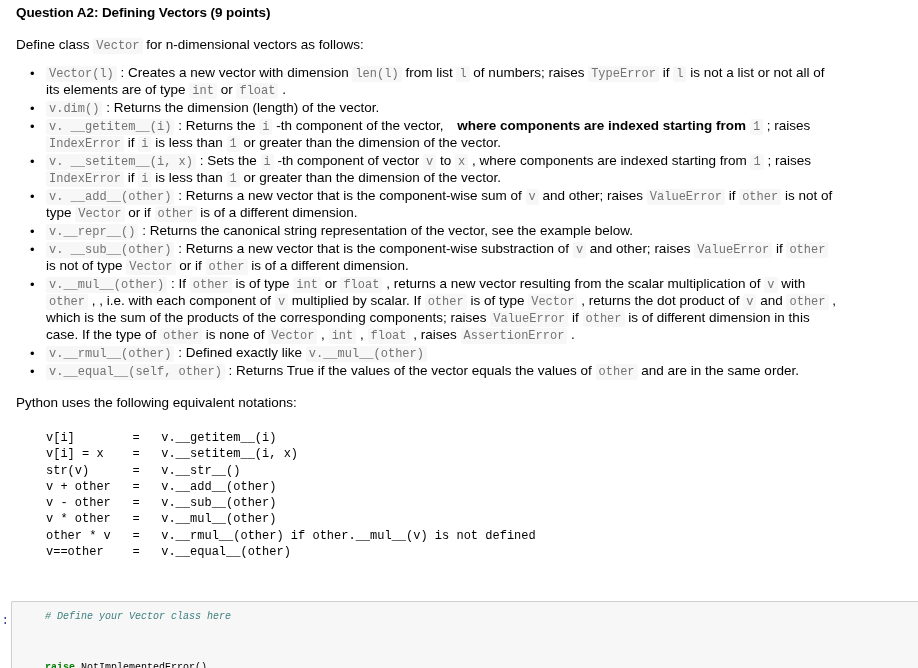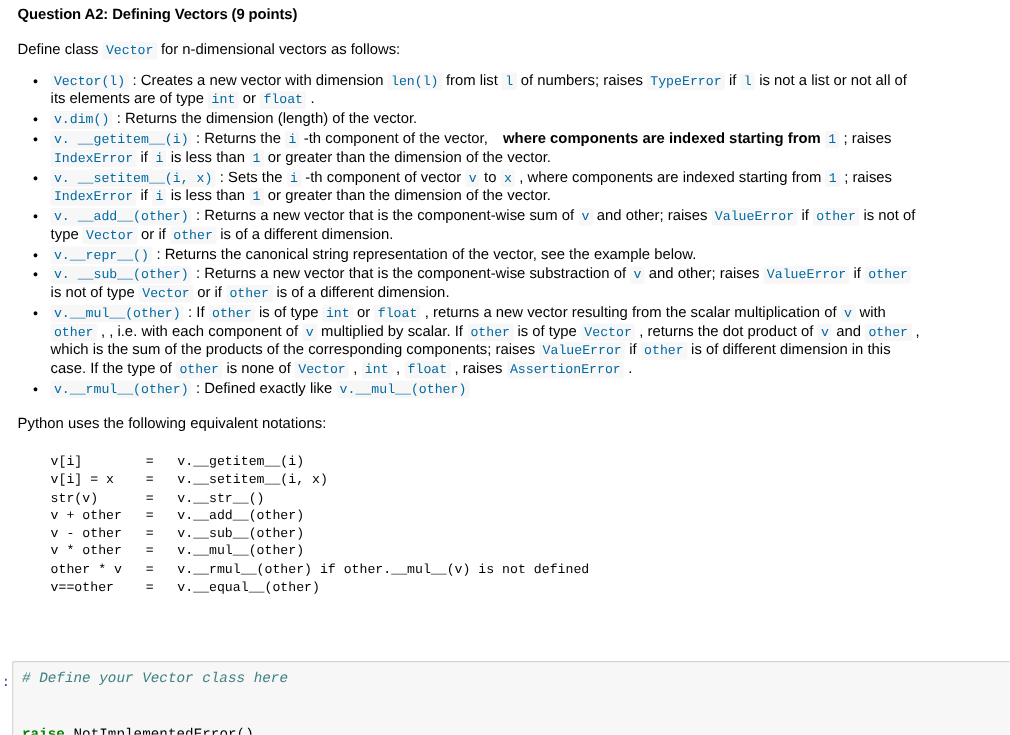--- a/index.html
+++ b/index.html
@@ -65,21 +65,21 @@
     line-height: 19px;
     color: #000;
   }
 
   code, .code {
     font-family: "Liberation Mono", "DejaVu Sans Mono", monospace;
     font-size: 12px;
     background: #f7f7f7;
     padding: 1px 3px;
     border-radius: 2px;
-    color: #0369a1;
+    color: #737373;
     white-space: pre;
   }
 
   b, strong { font-weight: bold; margin-left: 10px; }
 
   
   .md-pre {
     font-family: "Liberation Mono", "DejaVu Sans Mono", monospace;
     font-size: 12px;
     line-height: 16.3px;
@@ -121,25 +121,26 @@
     border: 1px solid #cfcfcf;
     border-right: none;
     border-radius: 2px 0 0 2px;
     padding: 6px 4px 6px 8px;
     box-sizing: border-box;
     min-height: 71px;
   }
 
   .cm-line {
     font-family: "Liberation Mono", "DejaVu Sans Mono", monospace;
-    font-size: 13px;
+    font-size: 10px;
     line-height: 17px;
     white-space: pre;
     color: #000;
     min-height: 17px;
+    margin-left: 25px;
   }
 
   .tok-comment { color: #408080; font-style: italic; }
   .tok-keyword { color: #008000; font-weight: bold; }
   .tok-plain   { color: #000000; }
 </style>
 </head>
 <body>
 
 <div class="notebook">
@@ -155,20 +156,21 @@
     <ul class="md-list" id="spec-list">
         <li><code>Vector(l)</code><span> : Creates a new vector with dimension </span><code>len(l)</code><span> from list </span><code>l</code><span> of numbers; raises </span><code>TypeError</code><span> if </span><code>l</code><span> is not a list or not all of its elements are of type </span><code>int</code><span> or </span><code>float</code><span> .</span></li>
         <li><code>v.dim()</code><span> : Returns the dimension (length) of the vector.</span></li>
         <li><code>v. __getitem__(i)</code><span> : Returns the </span><code>i</code><span> -th component of the vector, </span><b>where components are indexed starting from</b><span> </span><code>1</code><span> ; raises </span><code>IndexError</code><span> if </span><code>i</code><span> is less than </span><code>1</code><span> or greater than the dimension of the vector.</span></li>
         <li><code>v. __setitem__(i, x)</code><span> : Sets the </span><code>i</code><span> -th component of vector </span><code>v</code><span> to </span><code>x</code><span> , where components are indexed starting from </span><code>1</code><span> ; raises </span><code>IndexError</code><span> if </span><code>i</code><span> is less than </span><code>1</code><span> or greater than the dimension of the vector.</span></li>
         <li><code>v. __add__(other)</code><span> : Returns a new vector that is the component-wise sum of </span><code>v</code><span> and other; raises </span><code>ValueError</code><span> if </span><code>other</code><span> is not of type </span><code>Vector</code><span> or if </span><code>other</code><span> is of a different dimension.</span></li>
         <li><code>v.__repr__()</code><span> : Returns the canonical string representation of the vector, see the example below.</span></li>
         <li><code>v. __sub__(other)</code><span> : Returns a new vector that is the component-wise substraction of </span><code>v</code><span> and other; raises </span><code>ValueError</code><span> if </span><code>other</code><span> is not of type </span><code>Vector</code><span> or if </span><code>other</code><span> is of a different dimension.</span></li>
         <li><code>v.__mul__(other)</code><span> : If </span><code>other</code><span> is of type </span><code>int</code><span> or </span><code>float</code><span> , returns a new vector resulting from the scalar multiplication of </span><code>v</code><span> with </span><code>other</code><span> , , i.e. with each component of </span><code>v</code><span> multiplied by scalar. If </span><code>other</code><span> is of type </span><code>Vector</code><span> , returns the dot product of </span><code>v</code><span> and </span><code>other</code><span> , which is the sum of the products of the corresponding components; raises </span><code>ValueError</code><span> if </span><code>other</code><span> is of different dimension in this case. If the type of </span><code>other</code><span> is none of </span><code>Vector</code><span> , </span><code>int</code><span> , </span><code>float</code><span> , raises </span><code>AssertionError</code><span> .</span></li>
         <li><code>v.__rmul__(other)</code><span> : Defined exactly like </span><code>v.__mul__(other)</code></li>
+        <li><code>v.__equal__(self, other)</code><span> : Returns True if the values of the vector equals the values of </span><code>other</code><span> and are in the same order.</span></li>
       </ul>
 
     <p class="md-para">Python uses the following equivalent notations:</p>
 
     <pre class="md-pre">v[i]        =   v.__getitem__(i)
 v[i] = x    =   v.__setitem__(i, x)
 str(v)      =   v.__str__()
 v + other   =   v.__add__(other)
 v - other   =   v.__sub__(other)
 v * other   =   v.__mul__(other)

